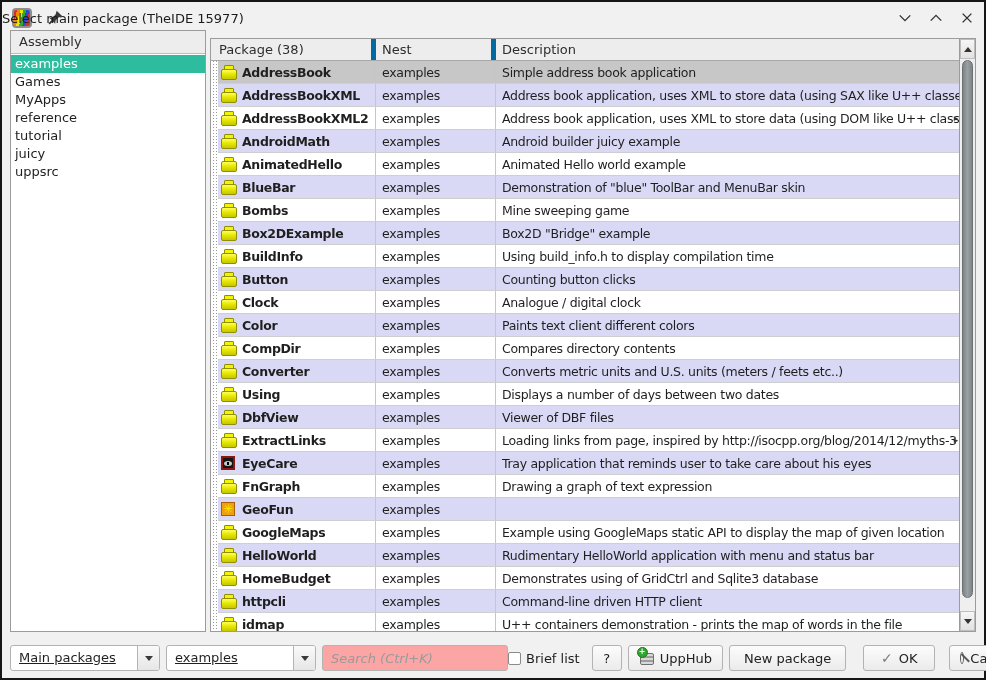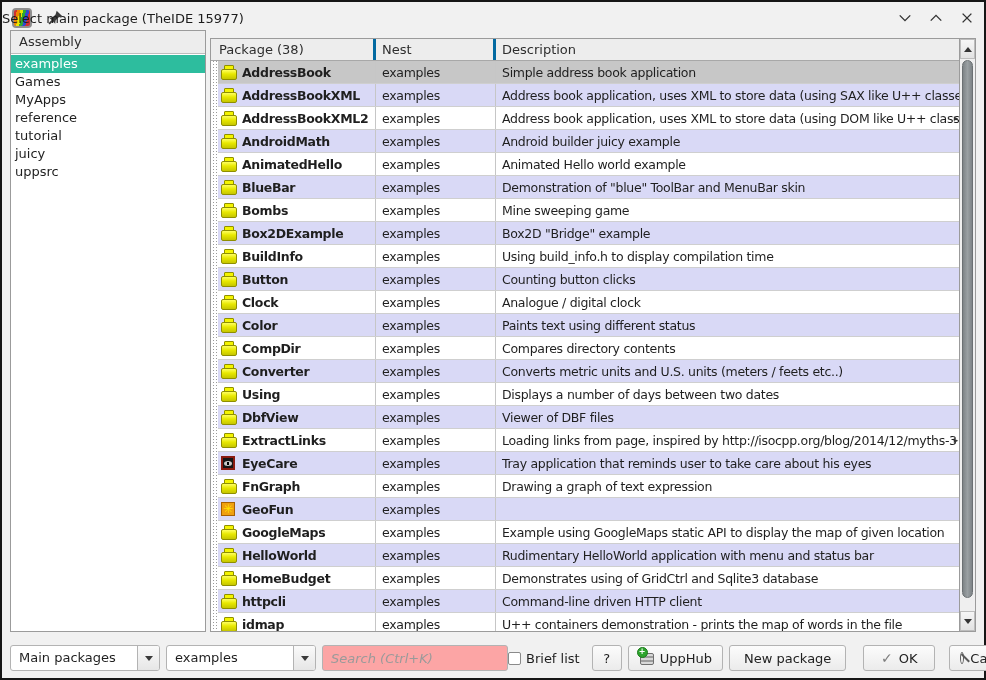--- a/index.html
+++ b/index.html
@@ -21,21 +21,21 @@
   .asm-panel { position:absolute; left:8px; top:28px; width:196px; bottom:46px; border:1px solid #9b9b9b; background:#fff; }
   .asm-header { height:23px; line-height:22px; padding-left:8px; background:#ededed; border-bottom:1px solid #bdbdbd; color:#2e2e2e; }
   .asm-list { padding-top:1px; }
   .asm-item { height:18px; line-height:18px; padding-left:4px; cursor:default; }
   .asm-item[data-selected="true"] { background:#2dbd9e; color:#ffffff; }
 
   
   .grid { position:absolute; left:208px; top:36px; right:8px; bottom:46px; border:1px solid #9b9b9b; background:#fff; display:flex; }
   .grid-main { flex:1; display:flex; flex-direction:column; position:relative; overflow:hidden; }
   .grid-head { height:22px; display:flex; background:#ededed; border-bottom:1px solid #a8a8a8; color:#2e2e2e; flex:0 0 auto; }
-  .grid-head .hcell { line-height:21px; padding-left:8px; border-right:3px solid #0369a1; }
+  .grid-head .hcell { line-height:21px; padding-left:8px; border-right:5px solid #0369a1; }
   .h-pkg { width:165px; } .h-nest { width:120px; padding-left:6px !important; } .h-desc { flex:1; padding-left:6px !important; border-right:none !important; }
 
   .grip-strip { position:absolute; left:0; top:22px; bottom:0; width:7px; background:#fff; z-index:4;
     background-image:repeating-linear-gradient(to bottom,#9a9a9a 0 1px,transparent 1px 3px),repeating-linear-gradient(to bottom,#9a9a9a 0 1px,transparent 1px 3px);
     background-size:1px 100%,1px 100%; background-position:2px 0,5px 0; background-repeat:no-repeat; }
 
   .grid-body { flex:1; overflow:hidden; font-size:12.5px; letter-spacing:-0.3px; }
   .trow { height:23px; display:flex; align-items:stretch; border-bottom:1px solid #cfcfcf; background:#fff; }
   .grid-body .trow:nth-of-type(even) { background:#d9d9f6; }
   .grid-body .trow:nth-of-type(1) { background:#c7c7c7; }
@@ -64,21 +64,21 @@
   .sb-btn { position:absolute; left:0; right:0; height:20px; background:linear-gradient(#f6f6f6,#e2e2e2); border:1px solid #bdbdbd; display:flex; align-items:center; justify-content:center; }
   .sb-up { top:0; } .sb-down { bottom:0; }
   .tri-up { width:0; height:0; border:4px solid transparent; border-bottom:5px solid #333; margin-top:-4px; }
   .tri-down { width:0; height:0; border:4px solid transparent; border-top:5px solid #333; margin-bottom:-4px; }
   .sb-thumb { position:absolute; left:2px; right:2px; top:21px; bottom:33px; border-radius:7px;
       background:linear-gradient(90deg,#7e8487,#9aa0a3 50%,#7e8487); border:1px solid #6b7073; }
 
   
   .toolbar { position:absolute; left:8px; right:8px; bottom:6px; height:28px; display:flex; align-items:center; }
   .select { display:flex; width:150px; height:26px; border:1px solid #b3b3b3; border-radius:3px; background:#fff; margin-right:6px; flex:0 0 auto; }
-  .select .val { flex:1; line-height:24px; padding-left:8px; overflow:hidden; white-space:nowrap; }
+  .select .val { flex:1; line-height:24px; padding-left:8px; overflow:hidden; white-space:nowrap;text-decoration:underline; }
   .select .drop { width:22px; border-left:1px solid #b3b3b3; background:linear-gradient(#fafafa,#e6e6e6); display:flex; align-items:center; justify-content:center; border-radius:0 2px 2px 0; }
   .tri { width:0; height:0; border:4px solid transparent; border-top:5px solid #3a3a3a; margin-top:4px; }
   .search { width:186px; height:26px; border:1px solid #b3b3b3; border-radius:3px; padding:0 8px; font:13px "DejaVu Sans",sans-serif; color:#1f1f1f; background:#fca5a5; flex:0 1 auto; }
   .search::placeholder { color:#9a9a9a; font-style:italic; }
   .cb-group { margin-left:auto; display:flex; align-items:center; gap:5px; flex:0 0 auto; }
   .checkbox { width:13px; height:13px; border:1px solid #8a8a8a; border-radius:2px; background:#fff; }
   .btn { height:26px; border:1px solid #b3b3b3; border-radius:3px; background:linear-gradient(#fcfcfc,#ebebeb); display:flex; align-items:center; justify-content:center; gap:6px; color:#222; padding:0 10px; flex:0 0 auto; }
   .btn-help { width:30px; margin-left:12px; }
   .btn-upphub { margin-left:6px; }
   .btn-newpkg { margin-left:6px; padding:0 14px; }
@@ -255,21 +255,21 @@
             <div class="cell c-nest">examples</div>
             <div class="cell c-desc">Analogue / digital clock</div>
           </div>
 
           <div class="trow">
             <div class="cell c-pkg">
               <span class="pkg-icon" data-icon="package-brick"></span>
               <span class="pkg-name">Color</span>
             </div>
             <div class="cell c-nest">examples</div>
-            <div class="cell c-desc">Paints text using different status</div>
+            <div class="cell c-desc">Paints text client different colors</div>
           </div>
 
           <div class="trow">
             <div class="cell c-pkg">
               <span class="pkg-icon" data-icon="package-brick"></span>
               <span class="pkg-name">CompDir</span>
             </div>
             <div class="cell c-nest">examples</div>
             <div class="cell c-desc">Compares directory contents</div>
           </div>

